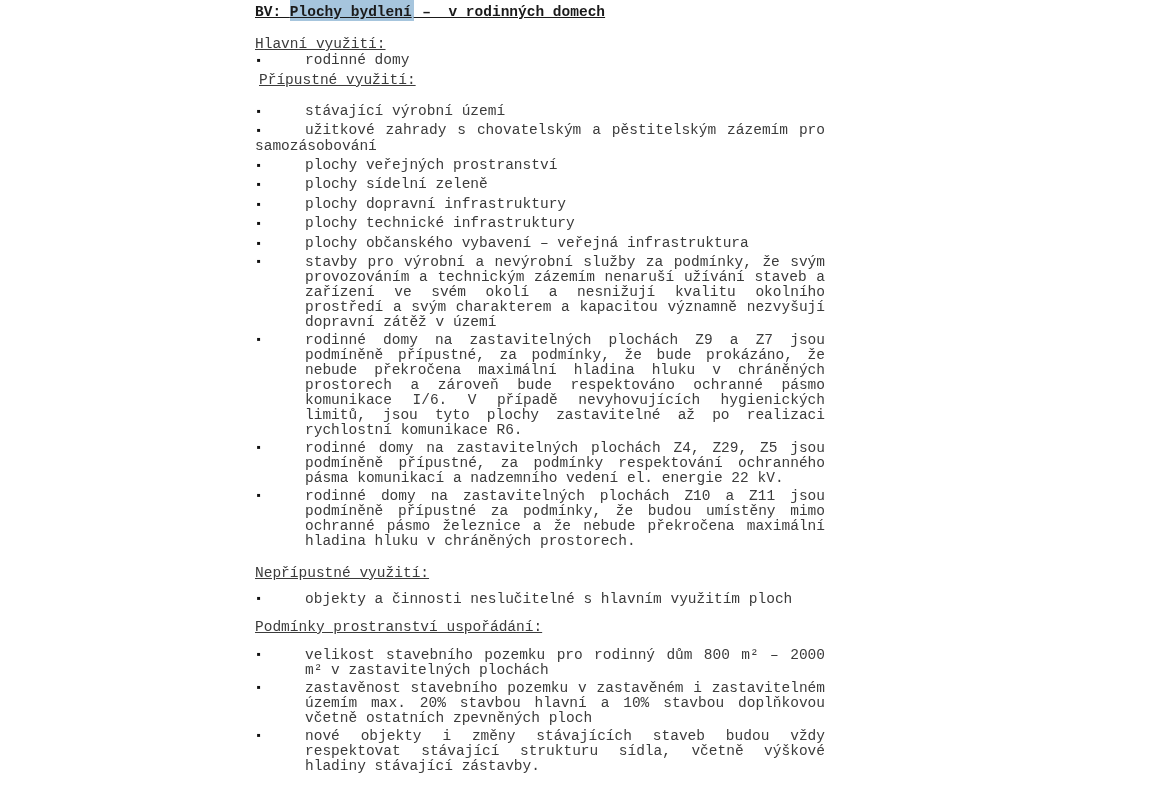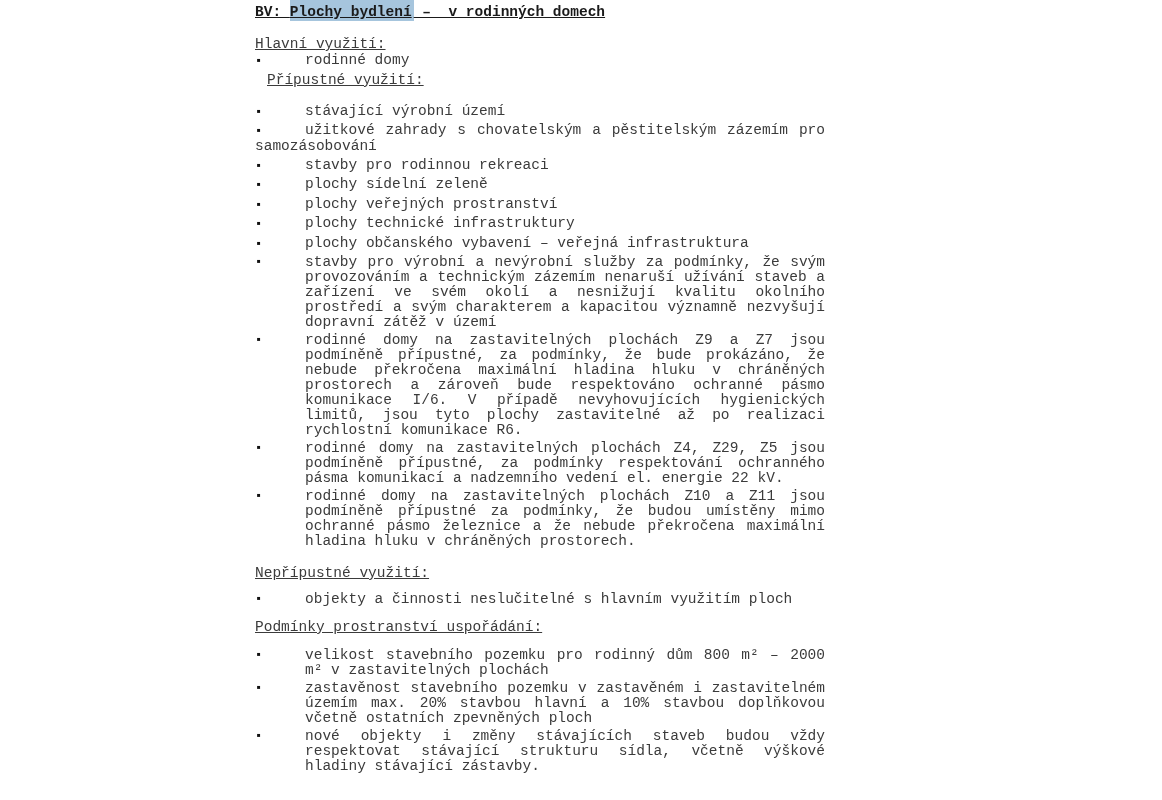--- a/index.html
+++ b/index.html
@@ -35,21 +35,21 @@
   }
   .title .hl {
     background: var(--highlight);
     padding: 18px 2px 1px 0;
     text-align: center;
   }
   .heading {
     text-decoration: underline;
   }
   .h0 { margin: 16px 0 1px 0; }
-  .h1 { margin: 3px 0 16px 12px; }
+  .h1 { margin: 3px 0 16px 4px; }
   .h2 { margin: 12px 0 15px 0; }
   .h3 { margin: 17px 0 11px 0; }
   .h4 { margin: 13px 0 13px 0; }
   .li {
     text-align: justify;
     text-align-last: left;
     margin-bottom: 3.5px;
     font-family: Liberation Mono, monospace;
   }
   .li .bullet {
@@ -79,23 +79,23 @@
   <div class="title"><span>BV: </span><span class="hl">Plochy bydlení</span><span> –  v rodinných domech</span></div>
 
   <div class="heading h0">Hlavní využití:</div>
 
   <div class="li flat"><span class="bullet">▪</span><span>rodinné domy</span></div>
 
   <div class="heading h1">Přípustné využití:</div>
 
   <div class="li flat"><span class="bullet">▪</span><span>stávající výrobní území</span></div>
   <div class="li flat"><span class="bullet">▪</span><span>užitkové zahrady s chovatelským a pěstitelským zázemím pro samozásobování</span></div>
-  <div class="li flat"><span class="bullet">▪</span><span>stavby pro rodinnou rekreaci</span></div>
+  <div class="li flat"><span class="bullet">▪</span><span>plochy veřejných prostranství</span></div>
   <div class="li flat"><span class="bullet">▪</span><span>plochy sídelní zeleně</span></div>
-  <div class="li flat"><span class="bullet">▪</span><span>plochy veřejných prostranství</span></div>
+  <div class="li flat"><span class="bullet">▪</span><span>plochy dopravní infrastruktury</span></div>
   <div class="li flat"><span class="bullet">▪</span><span>plochy technické infrastruktury</span></div>
   <div class="li flat"><span class="bullet">▪</span><span>plochy občanského vybavení – veřejná infrastruktura</span></div>
 
 
   <div class="li hang"><span class="bullet">▪</span><span>stavby pro výrobní a nevýrobní služby za podmínky, že svým provozováním a technickým zázemím nenaruší užívání staveb a zařízení ve svém okolí a nesnižují kvalitu okolního prostředí a svým charakterem a kapacitou významně nezvyšují dopravní zátěž v území</span></div>
   <div class="li hang"><span class="bullet">▪</span><span>rodinné domy na zastavitelných plochách Z9 a Z7 jsou podmíněně přípustné, za podmínky, že bude prokázáno, že nebude překročena maximální hladina hluku v chráněných prostorech a zároveň bude respektováno ochranné pásmo komunikace I/6. V případě nevyhovujících hygienických limitů, jsou tyto plochy zastavitelné až po realizaci rychlostní komunikace R6.</span></div>
   <div class="li hang"><span class="bullet">▪</span><span>rodinné domy na zastavitelných plochách Z4, Z29, Z5 jsou podmíněně přípustné, za podmínky respektování ochranného pásma komunikací a nadzemního vedení el. energie 22 kV.</span></div>
   <div class="li hang"><span class="bullet">▪</span><span>rodinné domy na zastavitelných plochách Z10 a Z11 jsou podmíněně přípustné za podmínky, že budou umístěny mimo ochranné pásmo železnice a že nebude překročena maximální hladina hluku v chráněných prostorech.</span></div>
 
   <div class="heading h3">Nepřípustné využití:</div>

